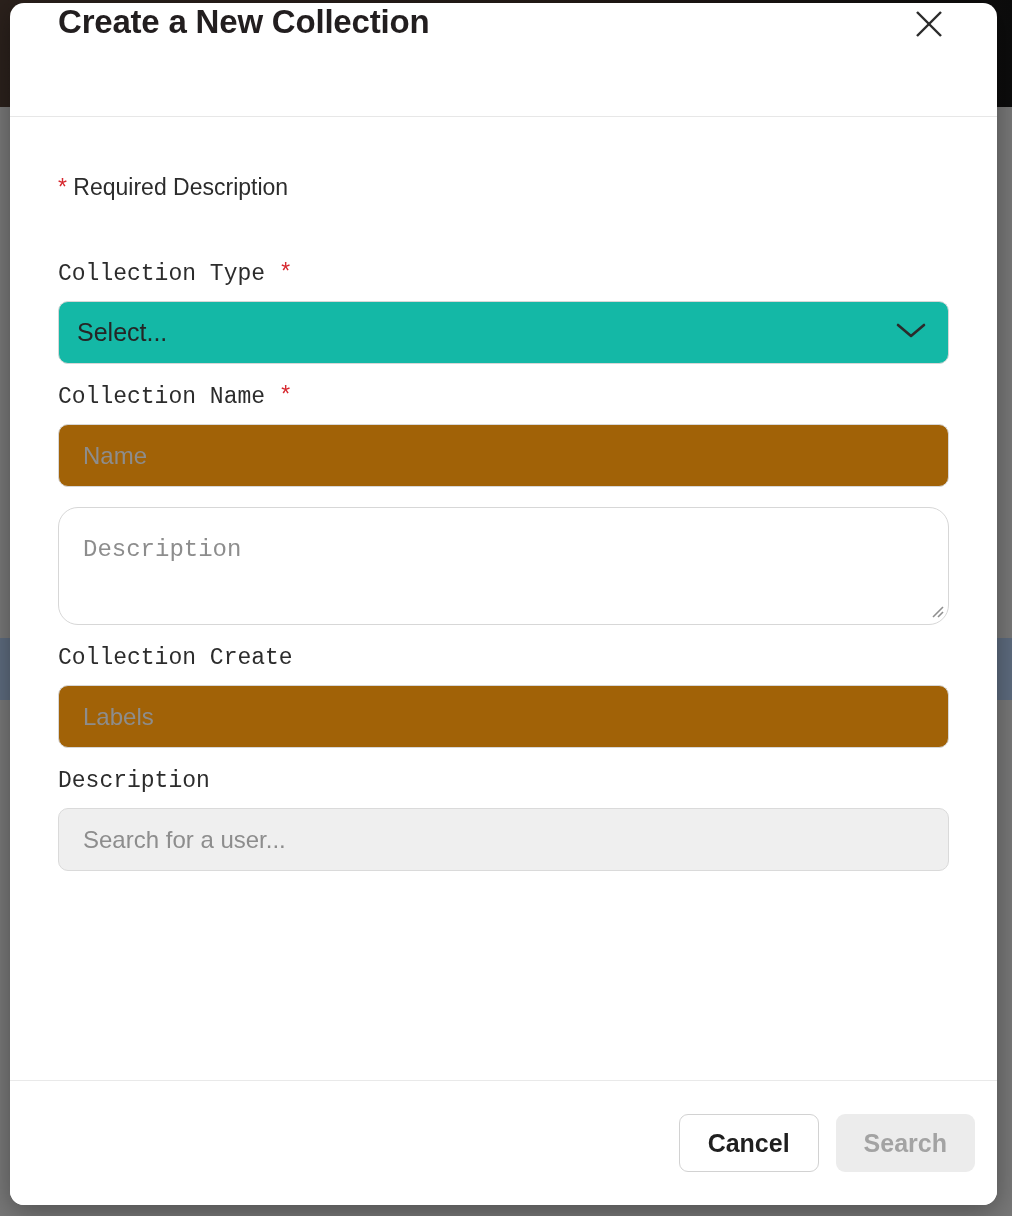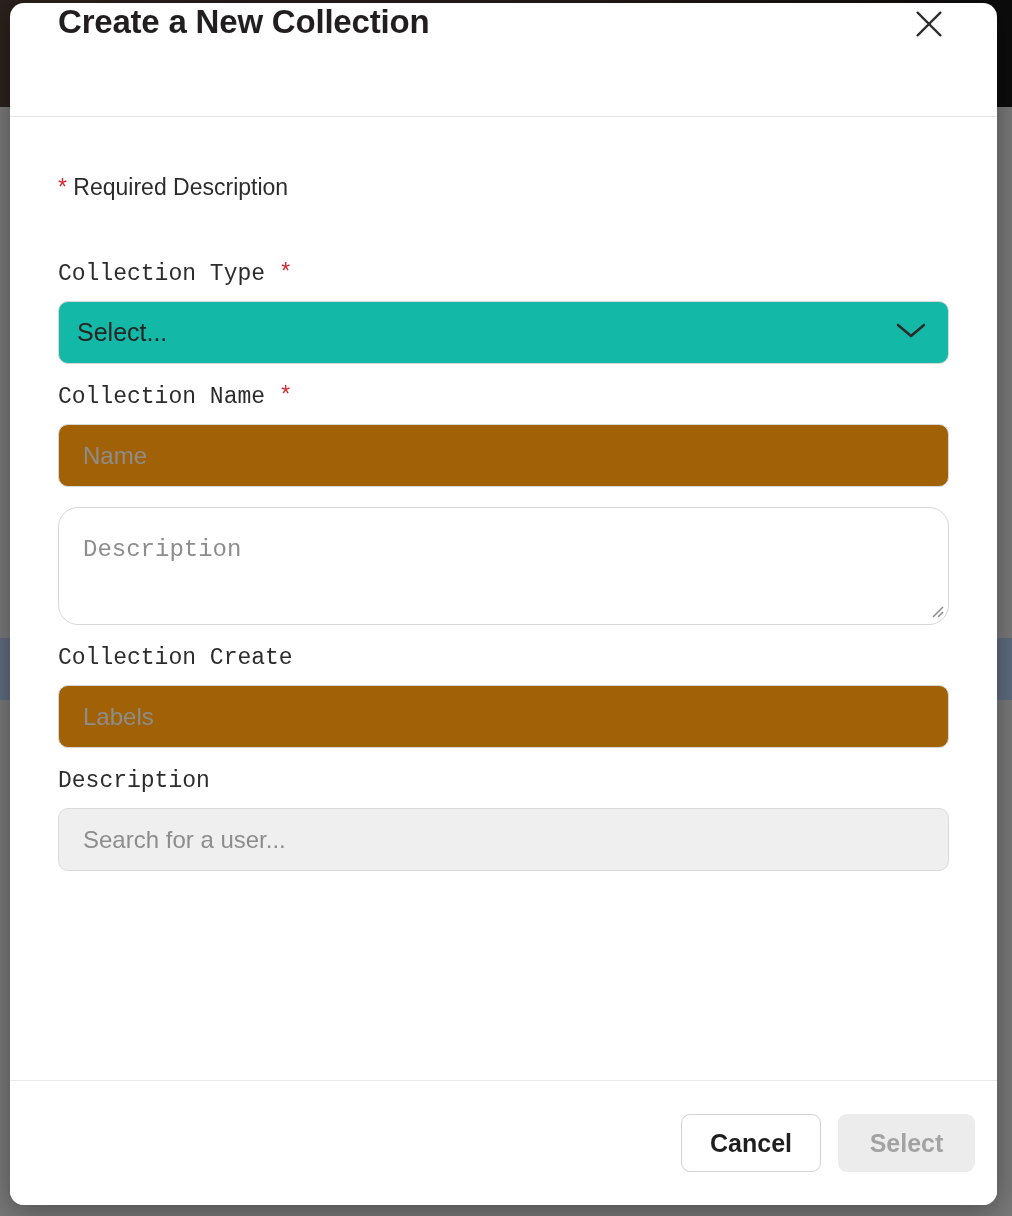--- a/index.html
+++ b/index.html
@@ -241,16 +241,16 @@
 
     <div class="field mt-40">
       <label class="field-label">Description</label>
       <input class="text-input input-muted" type="text" placeholder="Search for a user..." style="">
     </div>
 
   </div>
 
   <div class="modal-footer">
     <button class="btn btn-cancel">Cancel</button>
-    <button class="btn btn-create" disabled="">Select</button>
+    <button class="btn btn-create" disabled="">Search</button>
   </div>
 
 </div>
 
 </body></html>

